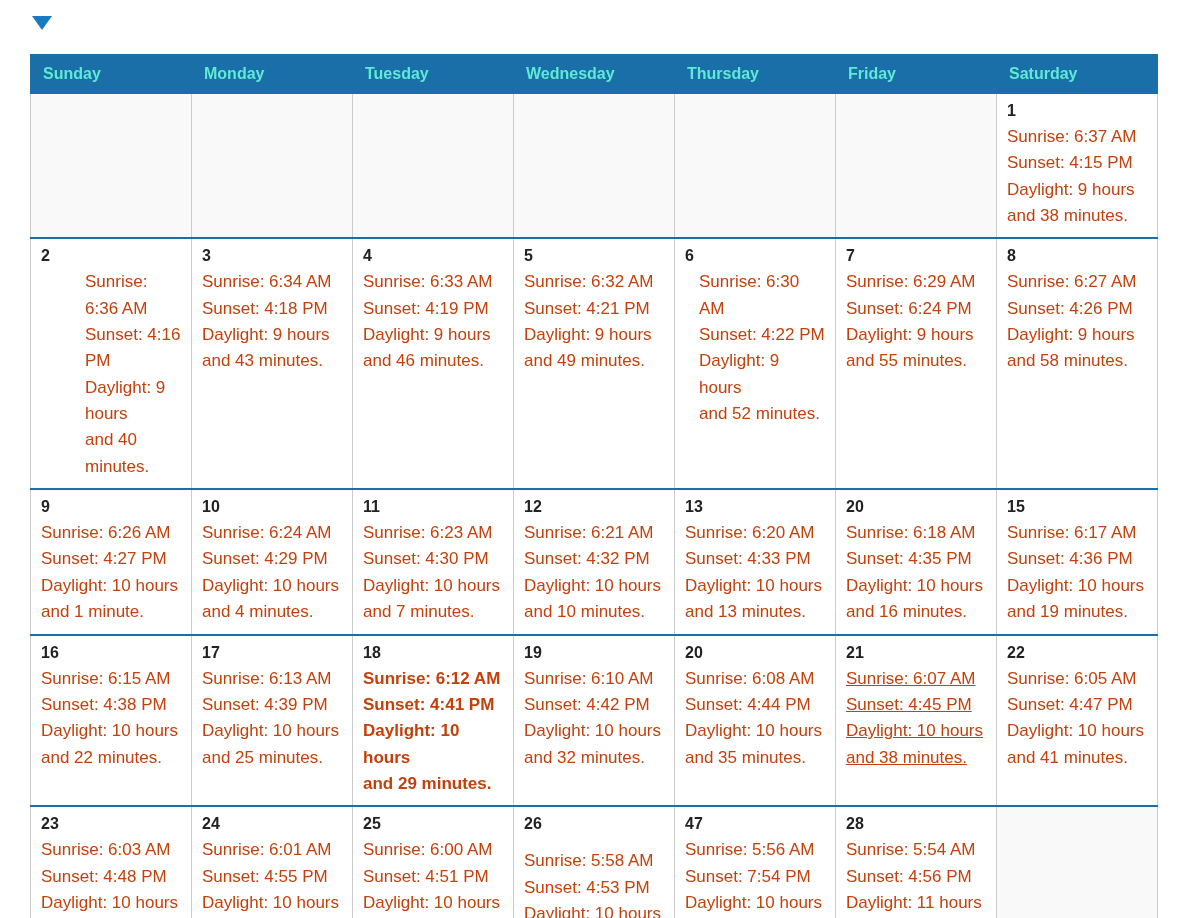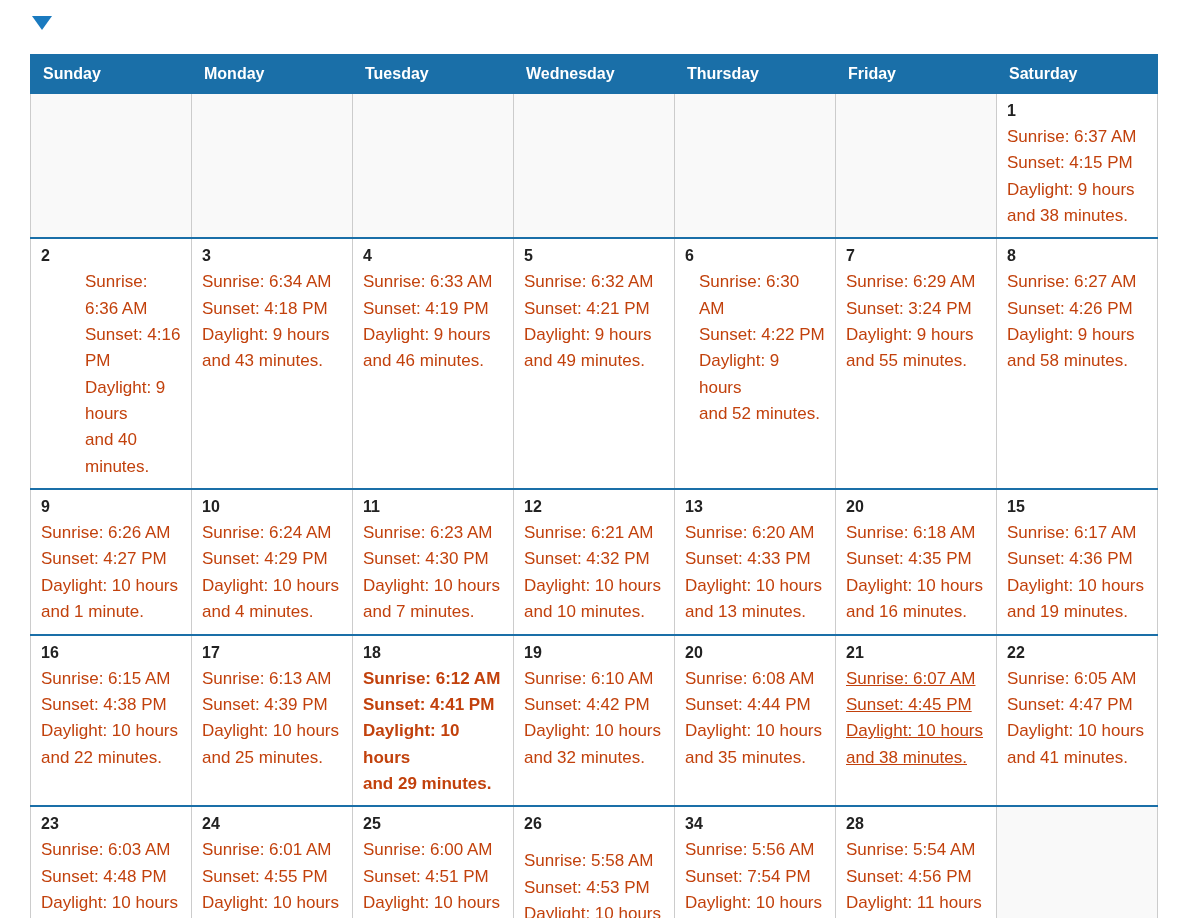--- a/index.html
+++ b/index.html
@@ -58,21 +58,21 @@
       font-size: 22px;
       font-weight: normal;
       color: #444;
     }
     table {
       width: 100%;
       border-collapse: collapse;
     }
     thead tr th {
       background: #1a6fa8;
-      color: #ffffff;
+      color: #5eead4;
       font-size: 16px;
       font-weight: bold;
       padding: 10px 12px;
       text-align: left;
       border: 1px solid #1a6fa8;
     }
     tbody tr td {
       border: 1px solid #ccc;
       vertical-align: top;
       padding: 8px 10px;
@@ -187,21 +187,21 @@
         <td>
           <span class="day-num">6</span>
           <div class="day-info" style="white-space: pre-line; margin-left: 14px;">Sunrise: 6:30 AM
 Sunset: 4:22 PM
 Daylight: 9 hours
 and 52 minutes.</div>
         </td>
         <td>
           <span class="day-num">7</span>
           <div class="day-info" style="white-space: pre-line;">Sunrise: 6:29 AM
-Sunset: 3:24 PM
+Sunset: 6:24 PM
 Daylight: 9 hours
 and 55 minutes.</div>
         </td>
         <td>
           <span class="day-num">8</span>
           <div class="day-info" style="white-space: pre-line;">Sunrise: 6:27 AM
 Sunset: 4:26 PM
 Daylight: 9 hours
 and 58 minutes.</div>
         </td>
@@ -331,21 +331,21 @@
 and 51 minutes.</div>
         </td>
         <td>
           <span class="day-num">26</span>
           <div class="day-info" style="white-space: pre-line; margin-top: 15px;">Sunrise: 5:58 AM
 Sunset: 4:53 PM
 Daylight: 10 hours
 and 54 minutes.</div>
         </td>
         <td>
-          <span class="day-num">34</span>
+          <span class="day-num">47</span>
           <div class="day-info" style="white-space: pre-line;">Sunrise: 5:56 AM
 Sunset: 7:54 PM
 Daylight: 10 hours
 and 58 minutes.</div>
         </td>
         <td>
           <span class="day-num">28</span>
           <div class="day-info" style="white-space: pre-line;">Sunrise: 5:54 AM
 Sunset: 4:56 PM
 Daylight: 11 hours

